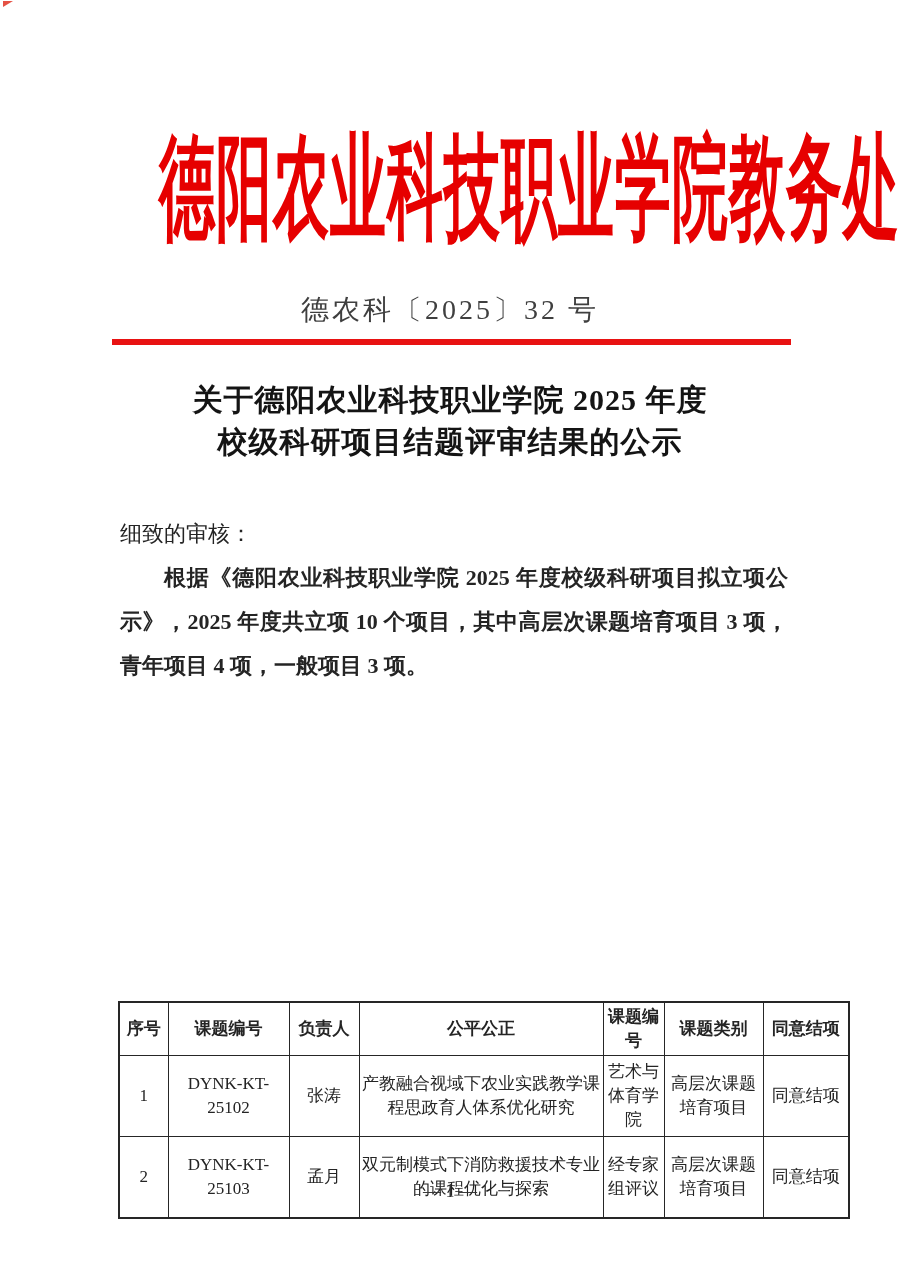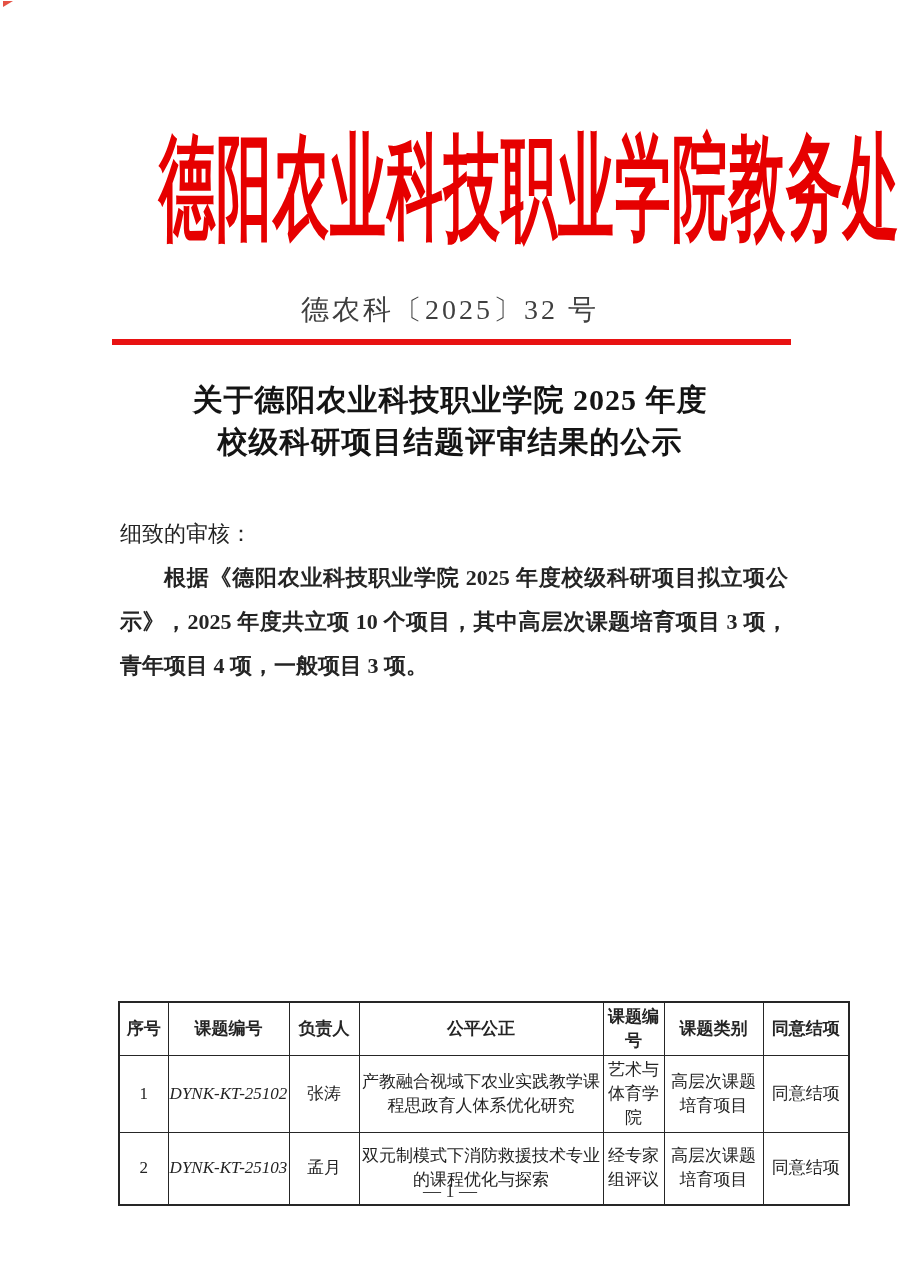--- a/index.html
+++ b/index.html
@@ -95,21 +95,21 @@
     text-align: center;
     vertical-align: middle;
     font-size: 17px;
     line-height: 24px;
     padding: 2px 2px;
     color: #242424;
     overflow: hidden;
   }
   .results-table th { font-weight: bold; height: 52px; }
   .results-table tbody tr { height: 72px; }
-  .results-table td.code { letter-spacing: 0; padding: 16px 0; font-style: italic; }
+  .results-table td.code { letter-spacing: 0; padding: 16px 0; }
 
   .page-footer {
     position: absolute;
     top: 1181px; left: 0;
     width: 100%;
     text-align: center;
     font-size: 18px;
     color: #333;
   }
 </style>

